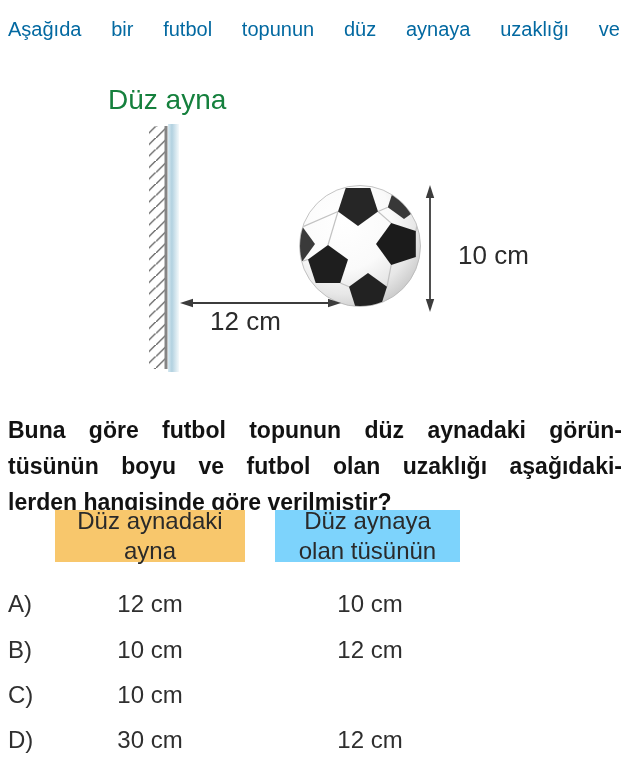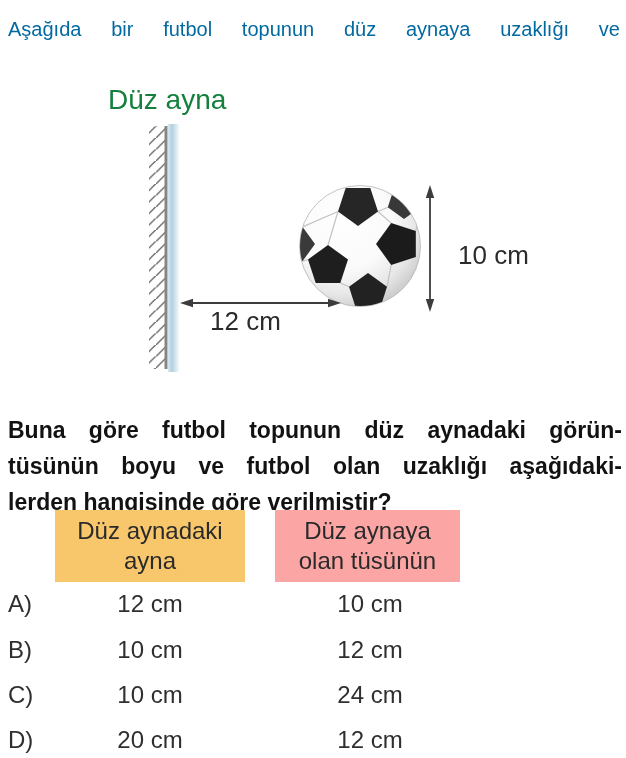--- a/index.html
+++ b/index.html
@@ -28,21 +28,21 @@
   }
   .dist-label{left:188px;top:306px;width:115px;}
   .height-label{left:446px;top:240px;width:95px;}
   
   .prompt{
     position:absolute;left:8px;top:392px;width:614px;
     font-size:23px;line-height:36px;font-weight:bold;color:#121212;margin-top:20px;
   }
   
   .hdr{
-    position:absolute;top:510px;height:72px;
+    position:absolute;top:510px;height:52px;
     display:flex;flex-direction:column;align-items:center;justify-content:center;
     font-size:24px;line-height:30px;color:#2a2a2a;text-align:center;
   }
   .hdr-height{left:55px;width:190px;background:#f8c76c;}
   .hdr-distance{left:275px;width:185px;background:#dceac6;}
   
   .opt{
     position:absolute;left:0;width:626px;height:30px;
     font-size:24px;color:#2f2f2f;
   }
@@ -133,39 +133,38 @@
   <div class="prompt">
     <div class="jline">Buna göre futbol topunun düz aynadaki görün-</div>
     <div class="jline">tüsünün boyu ve futbol olan uzaklığı aşağıdaki-</div>
     <div>lerden hangisinde göre verilmiştir?</div>
   </div>
 
   <div class="hdr hdr-height" style="background: rgb(248, 199, 108);">
     <div>Düz aynadaki</div>
     <div>ayna</div>
   </div>
-  <div class="hdr hdr-distance" style="background: #fca5a5;">
+  <div class="hdr hdr-distance" style="background: #7dd3fc;">
     <div>Düz aynaya</div>
     <div>olan tüsünün</div>
   </div>
 
   <div class="opt row-a">
     <span class="letter">A)</span>
     <span class="val1">12 cm</span>
     <span class="val2">10 cm</span>
   </div>
   <div class="opt row-b">
     <span class="letter">B)</span>
     <span class="val1">10 cm</span>
     <span class="val2">12 cm</span>
   </div>
   <div class="opt row-c">
     <span class="letter">C)</span>
     <span class="val1">10 cm</span>
-    <span class="val2">24 cm</span>
   </div>
   <div class="opt row-d">
     <span class="letter">D)</span>
-    <span class="val1">20 cm</span>
+    <span class="val1">30 cm</span>
     <span class="val2">12 cm</span>
   </div>
 
 </div>
 
 </body></html>

